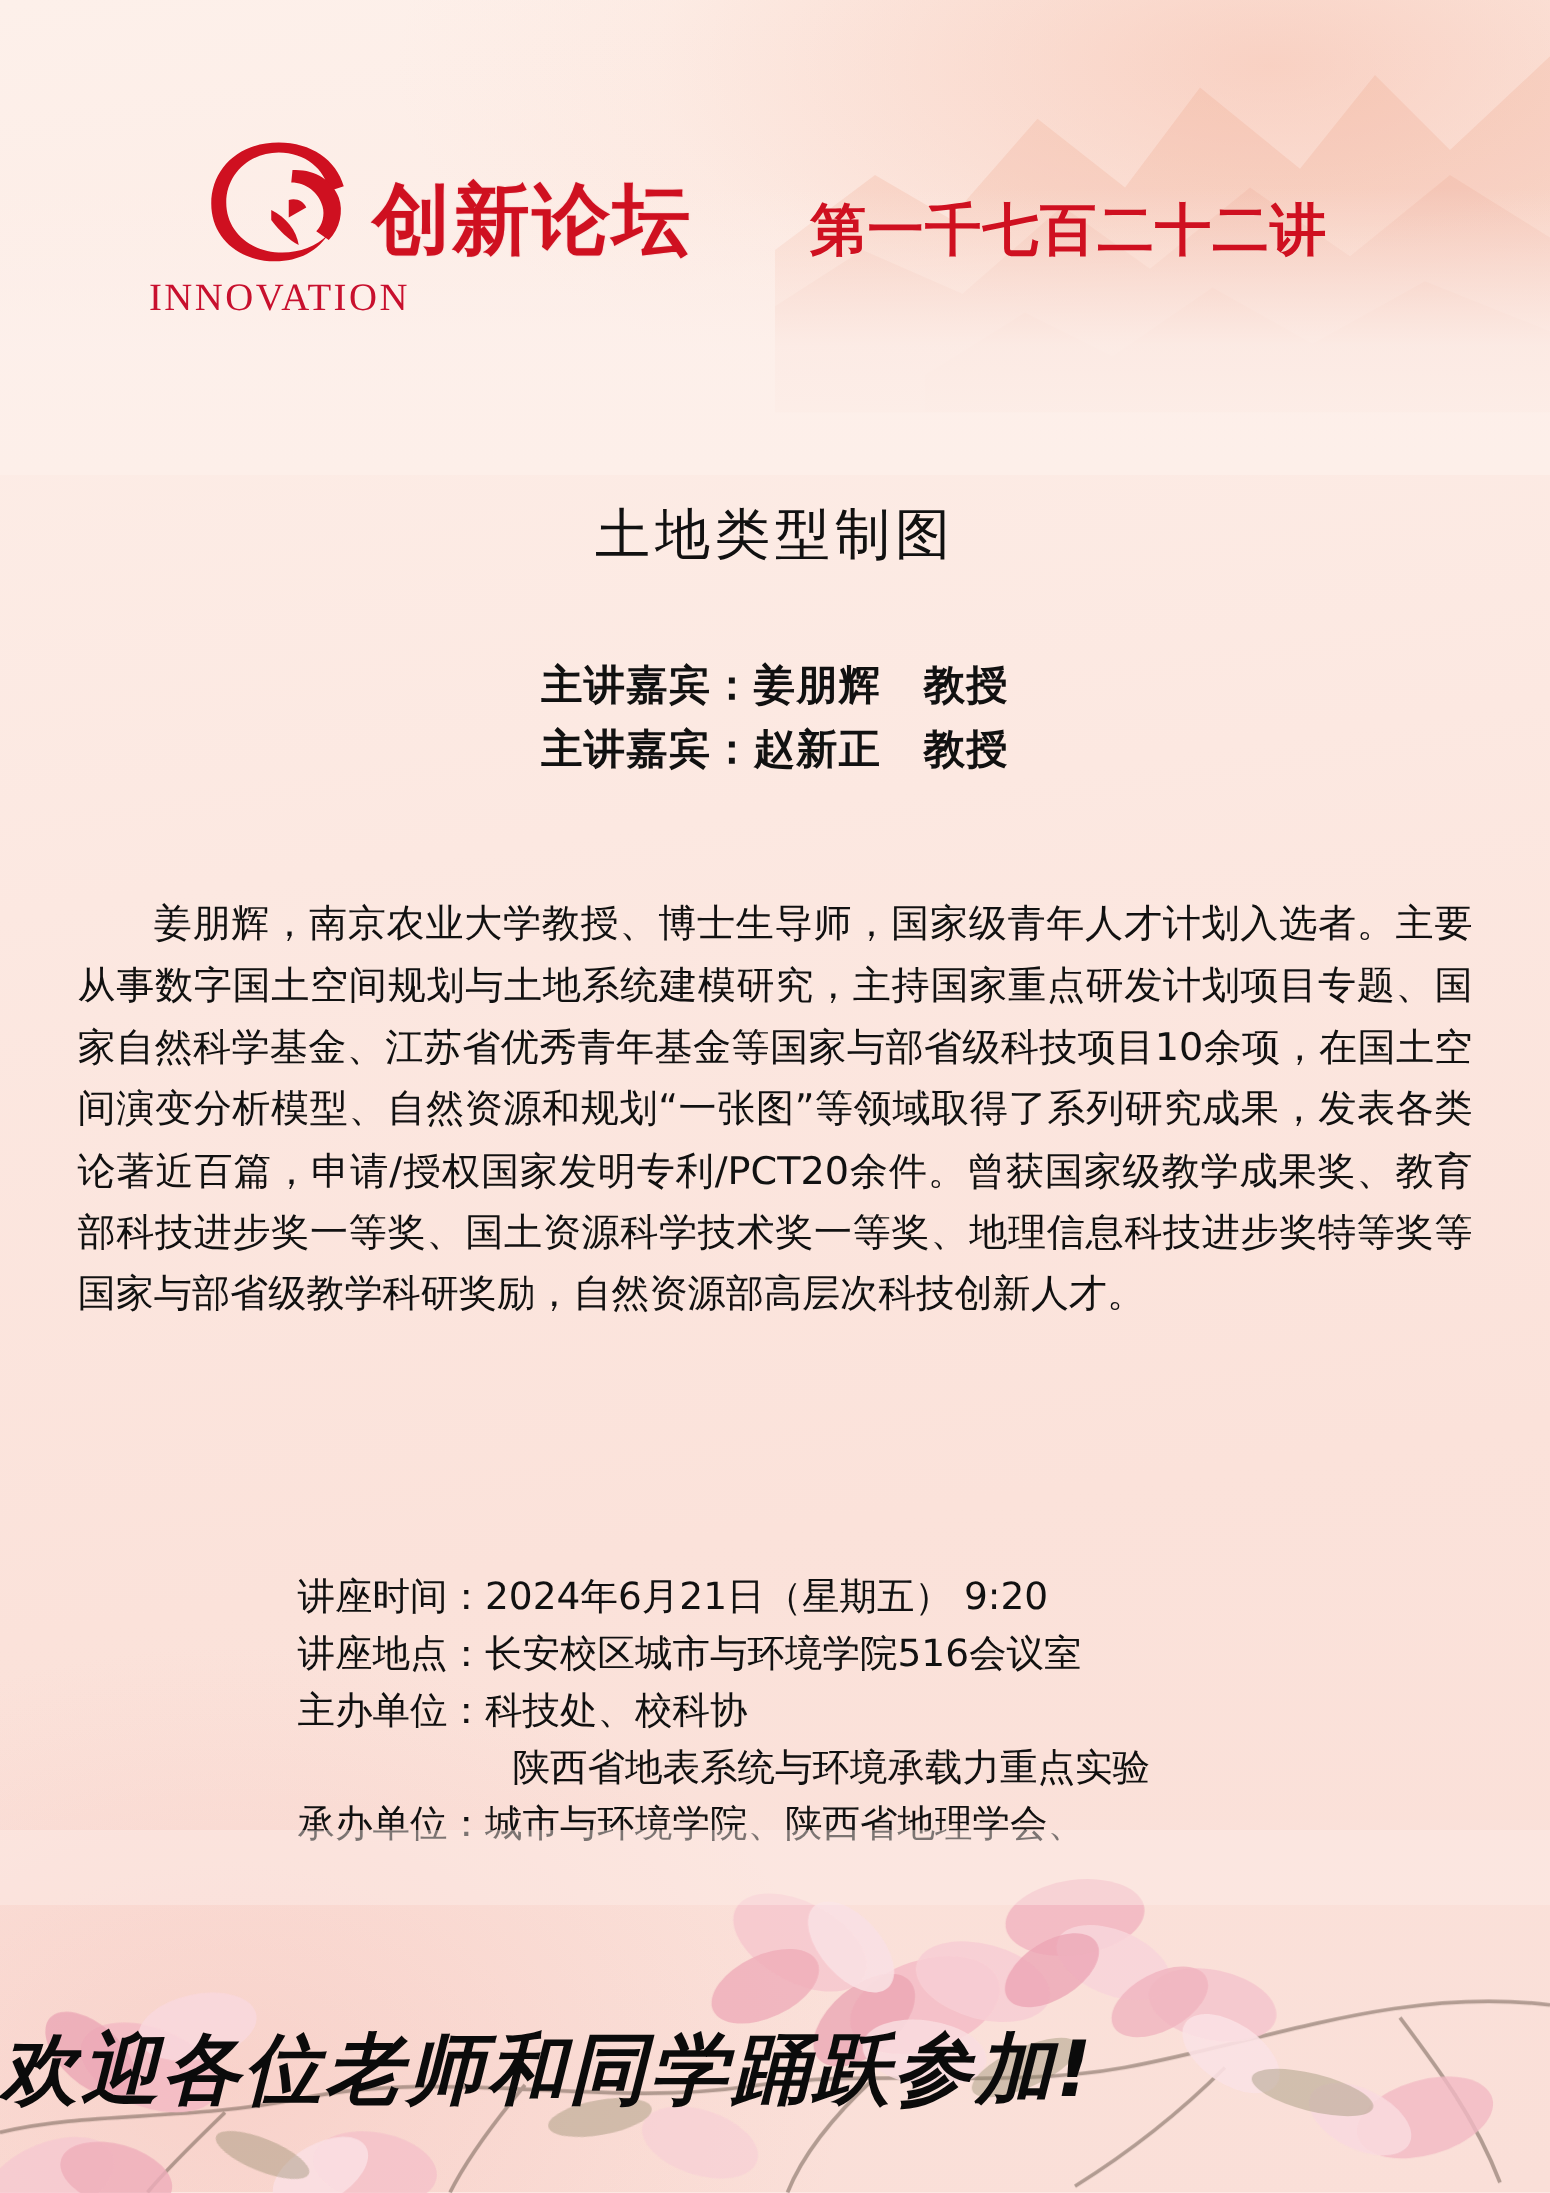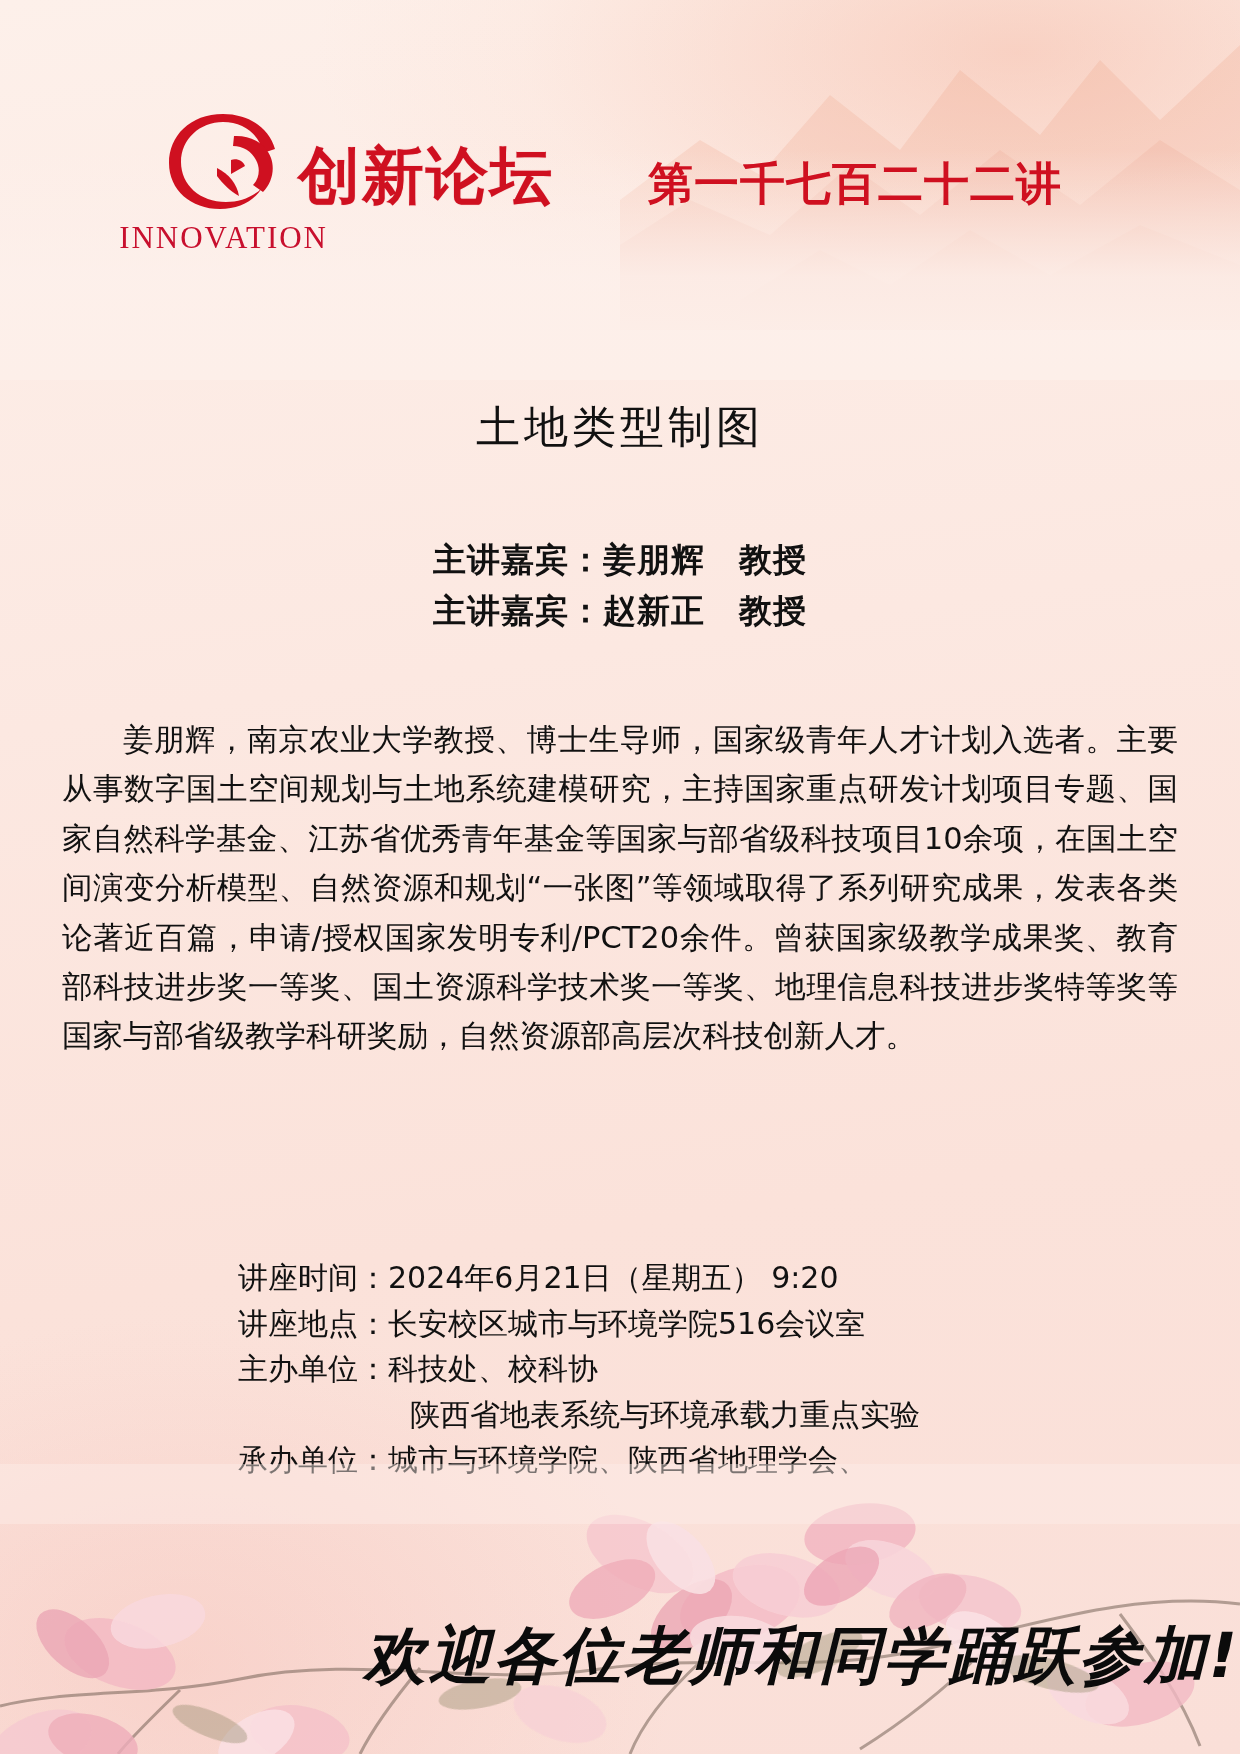--- a/index.html
+++ b/index.html
@@ -103,21 +103,21 @@
     font-family: "DejaVu Sans", sans-serif;
     font-weight: normal;
     font-size: 44px;
     letter-spacing: 4px;
     color: #111;
   }
 
   
   .speakers {
     position: absolute;
-    top: 534px;
+    top: 522px;
     left: 0; right: 0;
     text-align: center;
     font-family: "DejaVu Sans", sans-serif;
     font-weight: bold;
     font-size: 33px;
     color: #111;
     line-height: 1.55;
     letter-spacing: 1px;
   }
 
@@ -149,21 +149,21 @@
     font-weight: 500;
   }
   .info-row { white-space: nowrap; }
   .info-cont { padding-left: 172px; }
 
   
   .slogan {
     position: absolute;
     bottom: 56px;
     left: 0; right: 0;
-    text-align: right;
+    text-align: left;
     font-family: "DejaVu Sans", sans-serif;
     font-weight: bold;
     font-style: italic;
     font-size: 62px;
     letter-spacing: 3px;
     color: #0b0b0b;
   }
 </style>
 </head>
 <body>

